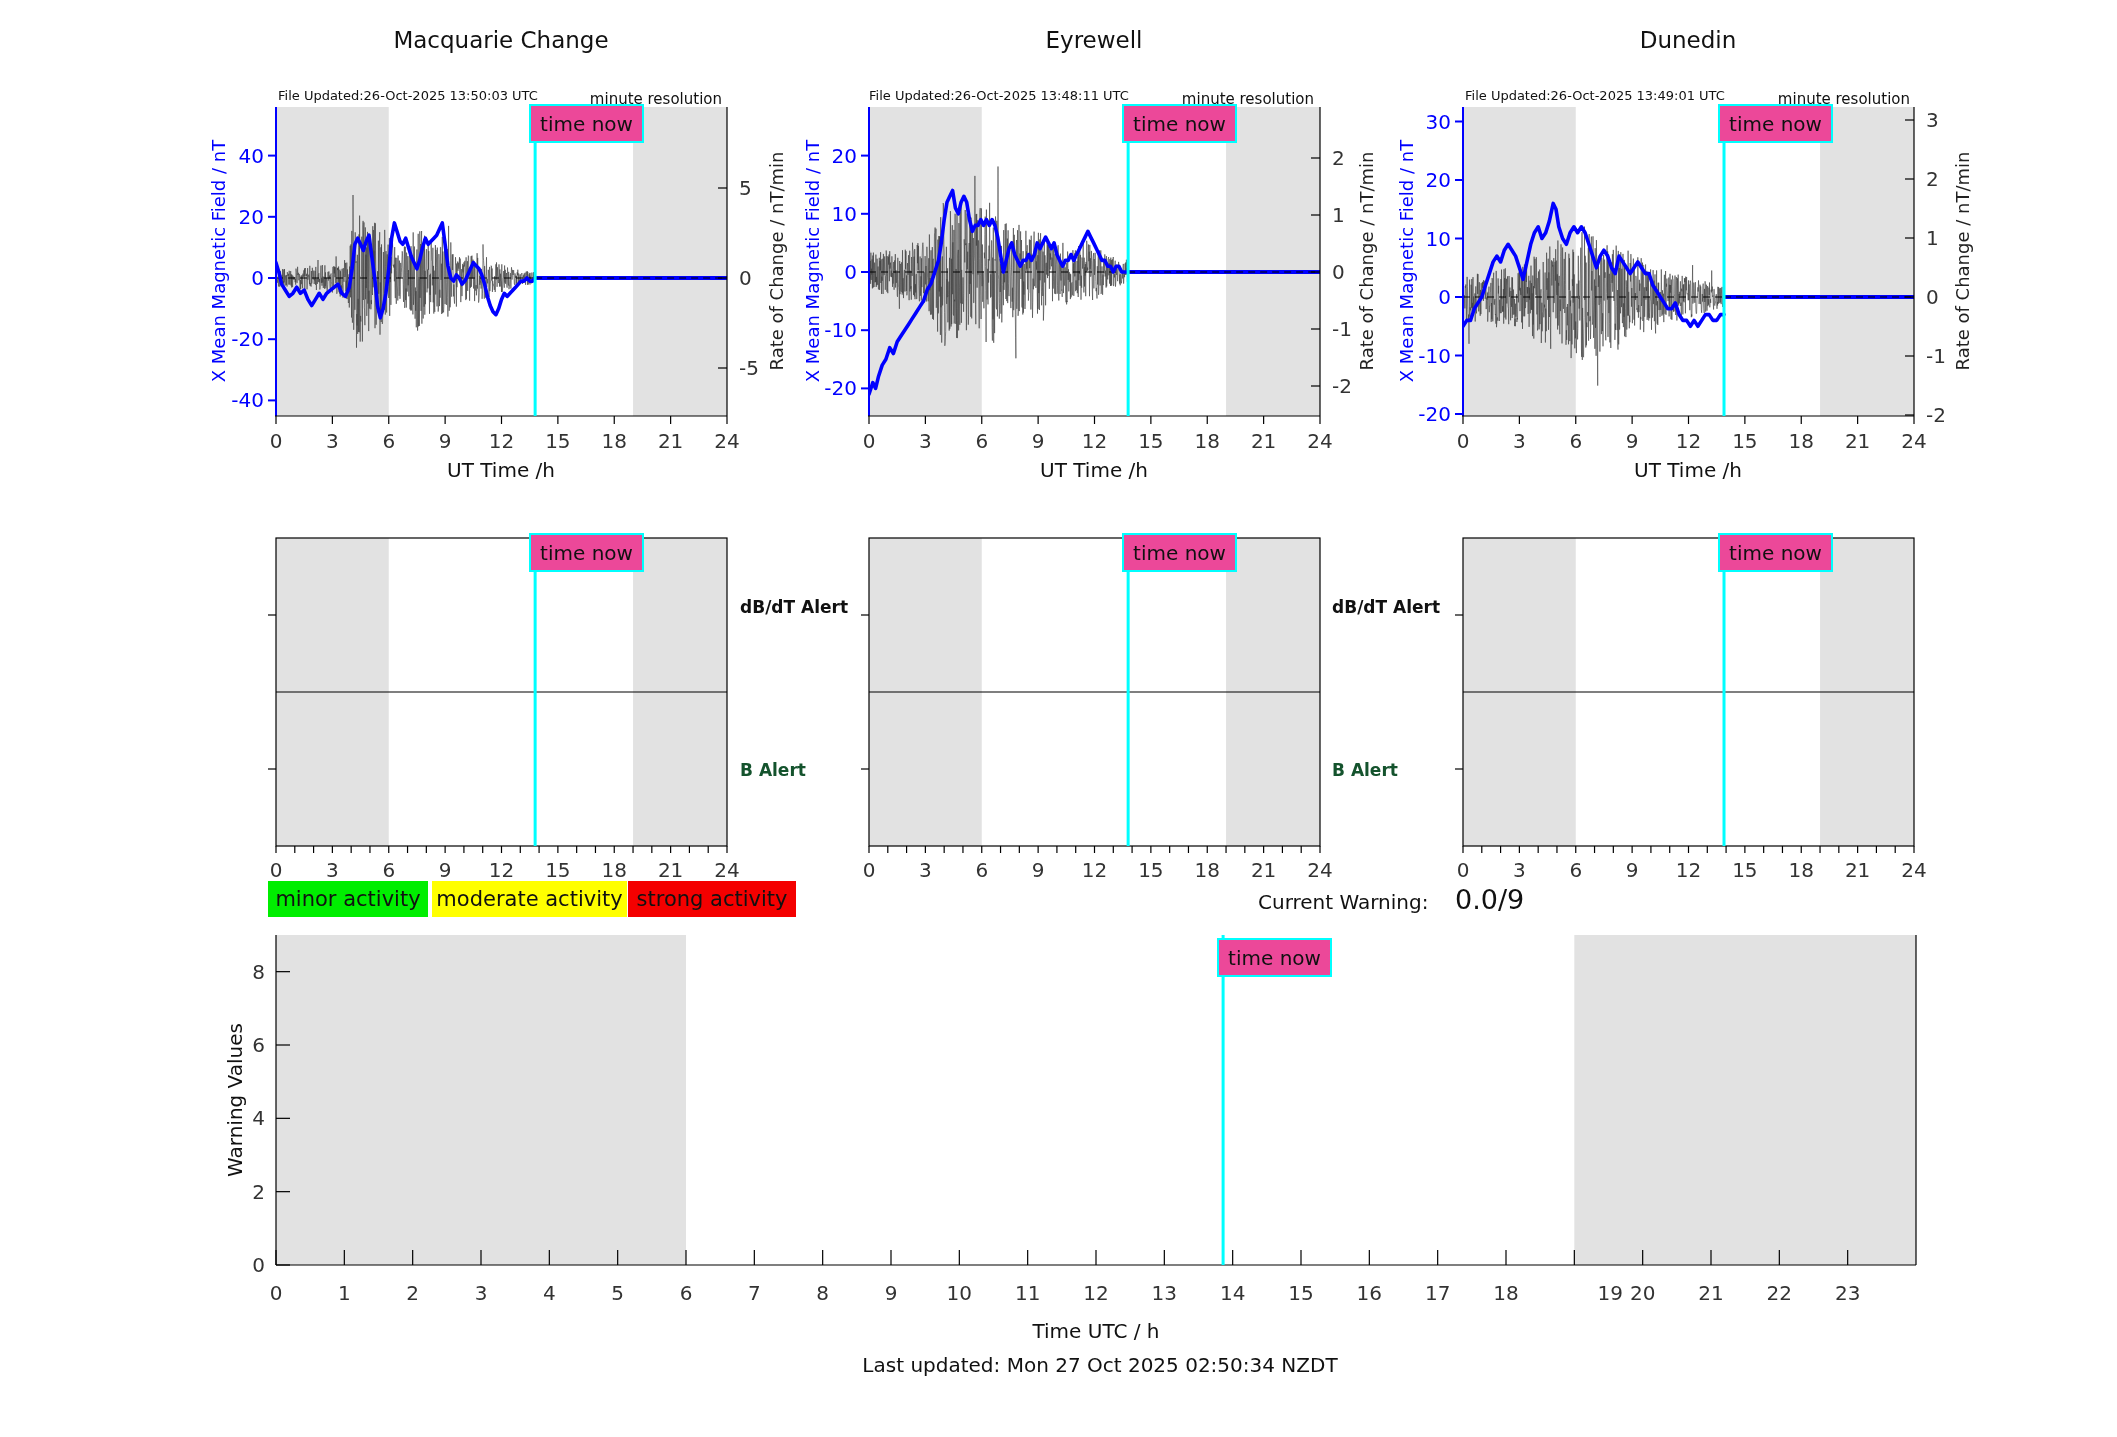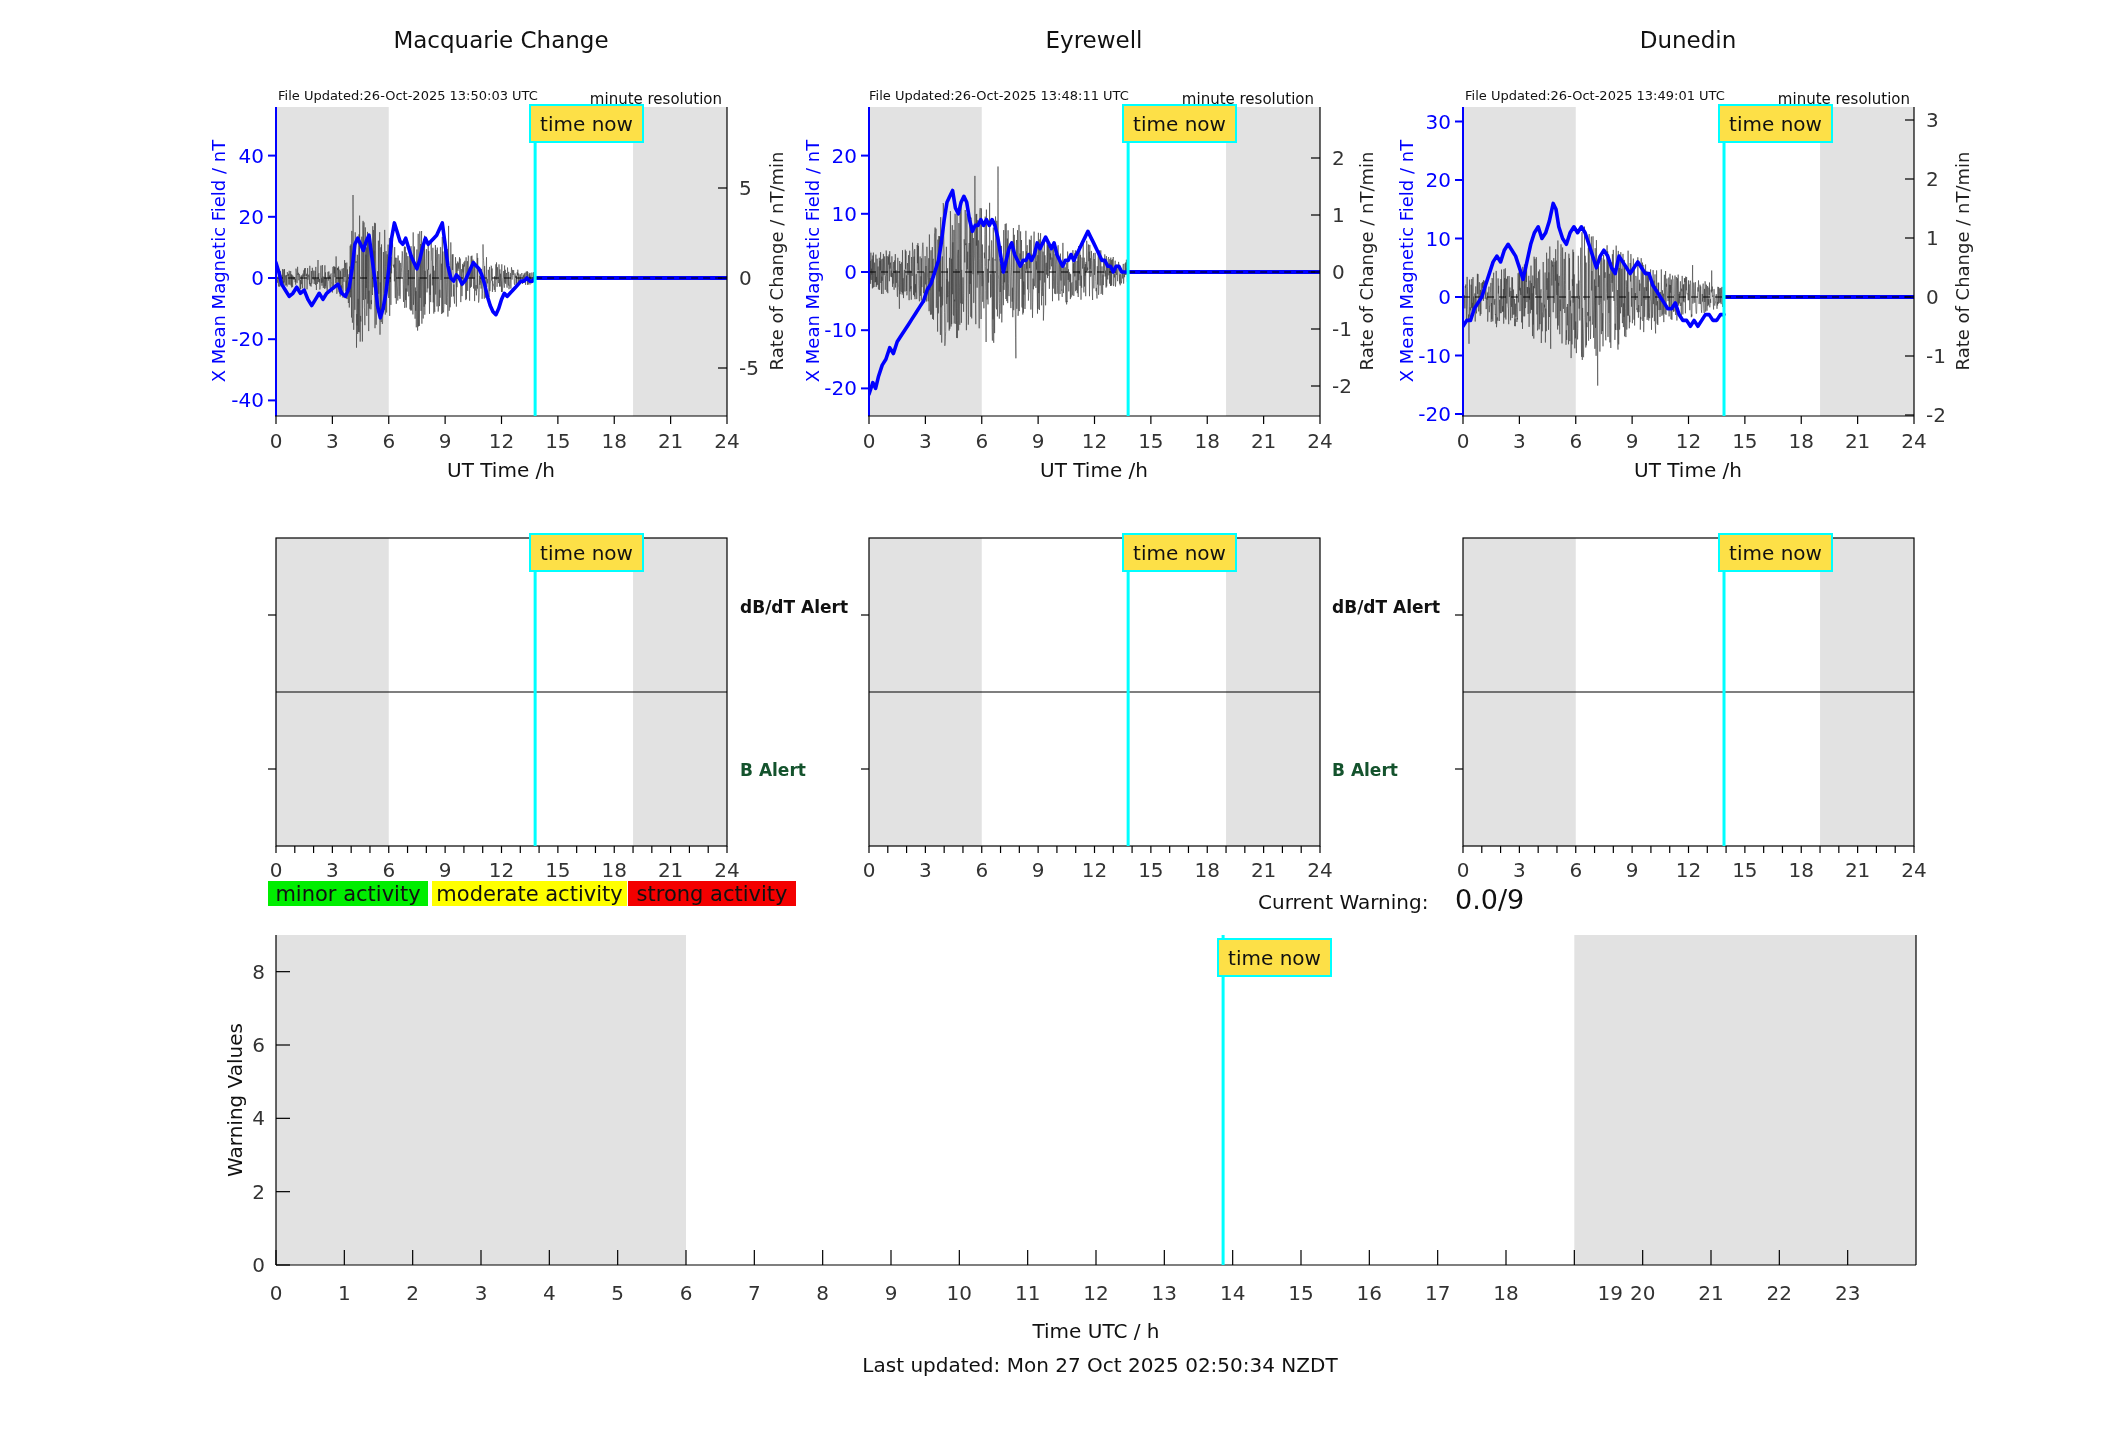--- a/index.html
+++ b/index.html
@@ -12,25 +12,25 @@
   .lft{transform:translate(0,-50%);}
   .rot{transform:translate(-50%,-50%) rotate(-90deg);}
   .title{font-size:23px;}
   .fupd{font-size:13px;}
   .minres{font-size:15px;}
   .ylab-blue{font-size:18px;color:#0000ff;}
   .ylab-blk{font-size:18px;color:#222;}
   .xlab{font-size:20px;}
   .ticklab{font-size:20px;color:#333;}
   .ticklab-blue{font-size:20px;color:#0000ff;}
-  .timenow{position:absolute;width:111px;height:35px;background:#fde047;border:2px solid #00ffff;
+  .timenow{position:absolute;width:111px;height:35px;background:#ec4899;border:2px solid #00ffff;
            display:flex;align-items:center;justify-content:center;font-size:20px;color:#111;z-index:5;}
   .alertlab{font-size:17px;font-weight:bold;}
   .alertlab.blue{color:#14532d;text-align:right;}
-  .legend-item{position:absolute;height:25px;display:flex;align-items:center;justify-content:center;
+  .legend-item{position:absolute;height:36px;display:flex;align-items:center;justify-content:center;
                font-size:21px;color:#111;}
   .cw-label{font-size:20px;}
   .cw-value{font-size:27px;}
   .footer{font-size:20px;}
 </style>
 </head>
 <body>
 
 <div id="fig">
   <svg id="plot-svg" width="2117" height="1437">

